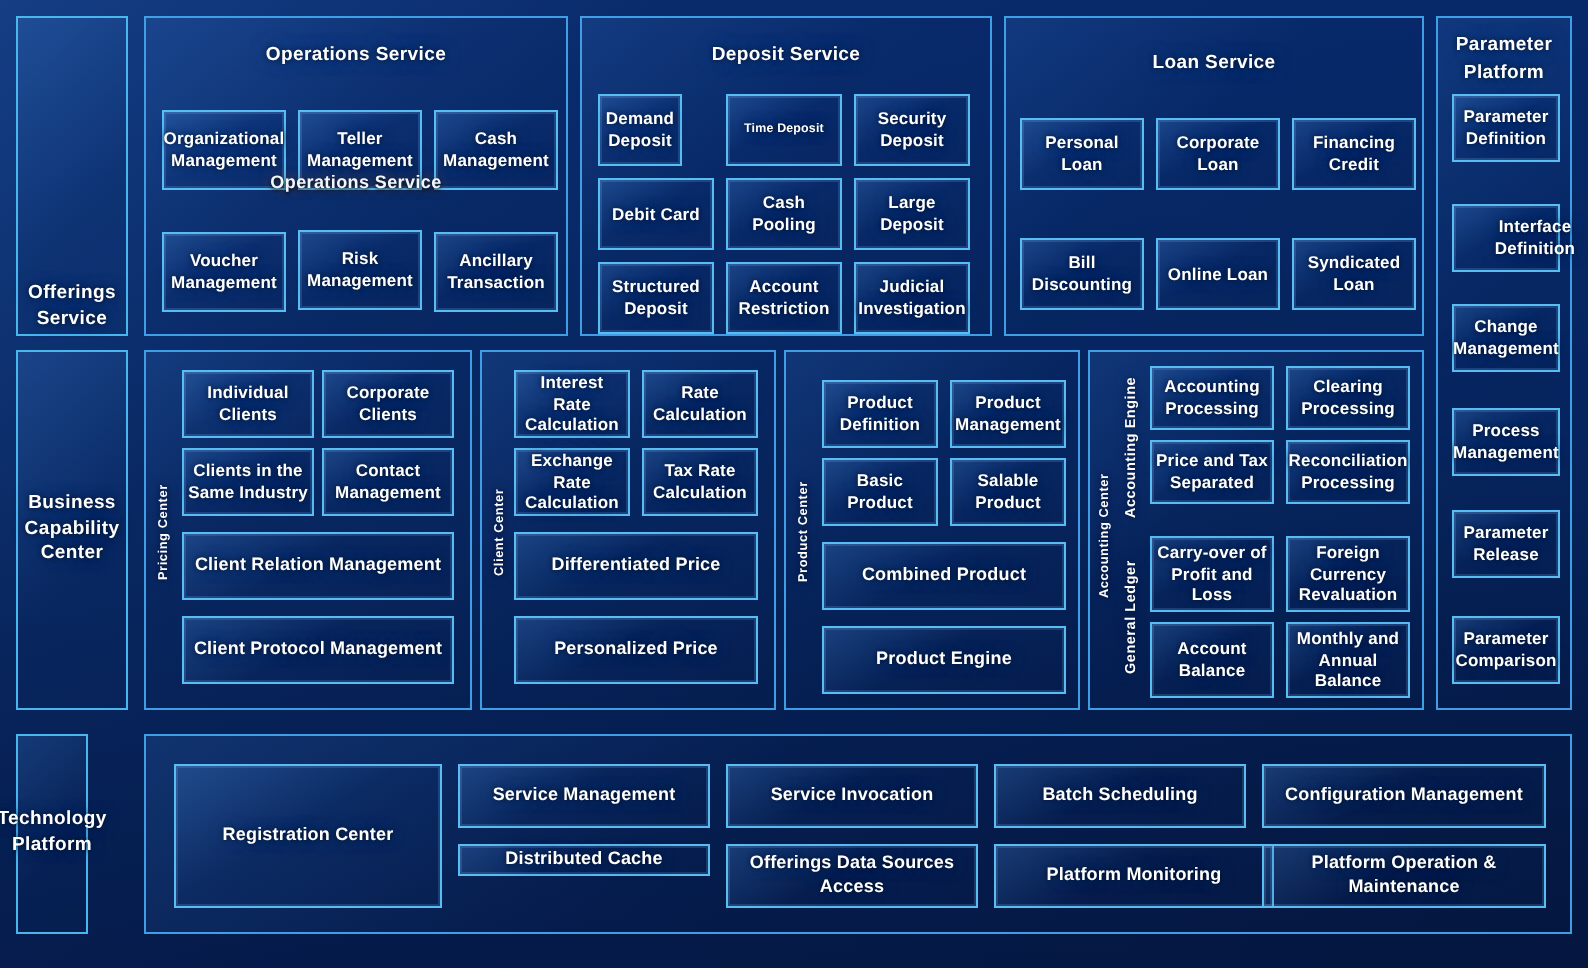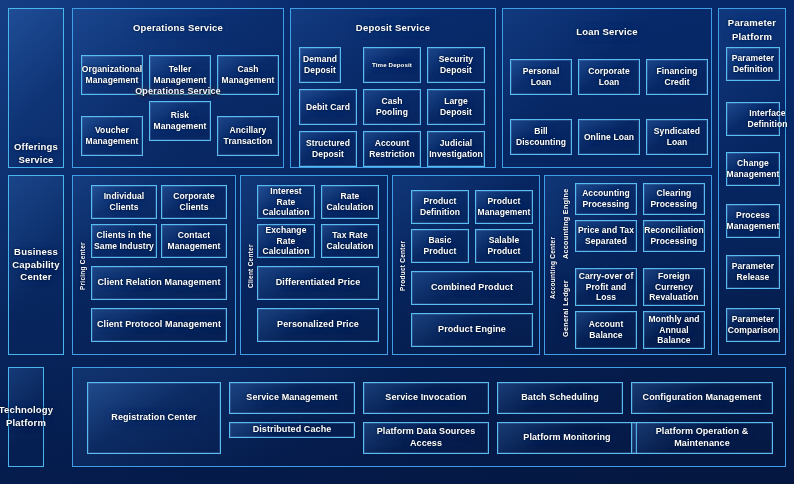--- a/index.html
+++ b/index.html
@@ -80,21 +80,21 @@
     <span>Offerings</span>
     <span>Service</span>
   </div>
 
   <div class="group" style="left:72px; top:8px; width:212px; height:160px;">
     <div class="groupTitle" style="top:13px;">Operations Service</div>
     <div class="cell" style="left:8px;  top:46px; width:62px; height:40px;">Organizational Management</div>
     <div class="cell" style="left:76px; top:46px; width:62px; height:40px;">Teller Management</div>
     <div class="cell" style="left:144px;top:46px; width:62px; height:40px;">Cash Management</div>
     <div class="cell" style="left:8px;  top:107px; width:62px; height:40px;">Voucher Management</div>
-    <div class="cell" style="left:76px; top:92px; width:62px; height:40px;">Risk Management</div>
+    <div class="cell" style="left:76px; top:106px; width:62px; height:40px;">Risk Management</div>
     <div class="cell" style="left:144px;top:107px; width:62px; height:40px;">Ancillary Transaction</div>
   </div>
   <div class="ghostTitle" style="left:72px; top:86px; width:212px;">Operations Service</div>
 
   <div class="group" style="left:290px; top:8px; width:206px; height:160px;">
     <div class="groupTitle" style="top:13px;">Deposit Service</div>
     <div class="cell" style="left:8px;  top:38px; width:42px; height:36px;">Demand Deposit</div>
     <div class="cell tiny" style="left:72px; top:38px; width:58px; height:36px;">Time Deposit</div>
     <div class="cell" style="left:136px;top:38px; width:58px; height:36px;">Security Deposit</div>
     <div class="cell" style="left:8px;  top:80px; width:58px; height:36px;">Debit Card</div>
@@ -179,20 +179,20 @@
   <div class="sideLabel" style="left:8px; top:367px; width:36px; height:100px; flex-direction:column;">
     <span>Technology</span>
     <span>Platform</span>
   </div>
 
   <div class="group" style="left:72px; top:367px; width:714px; height:100px;">
     <div class="cell wide" style="left:14px;  top:14px; width:134px; height:72px;">Registration Center</div>
     <div class="cell wide" style="left:156px; top:14px; width:126px; height:32px;">Service Management</div>
     <div class="cell wide" style="left:156px; top:54px; width:126px; height:16px;">Distributed Cache</div>
     <div class="cell wide" style="left:290px; top:14px; width:126px; height:32px;">Service Invocation</div>
-    <div class="cell wide" style="left:290px; top:54px; width:126px; height:32px;">Platform Data Sources Access</div>
+    <div class="cell wide" style="left:290px; top:54px; width:126px; height:32px;">Offerings Data Sources Access</div>
     <div class="cell wide" style="left:424px; top:14px; width:126px; height:32px;">Batch Scheduling</div>
     <div class="cell wide" style="left:424px; top:54px; width:140px; height:32px;">Platform Monitoring</div>
     <div class="cell wide" style="left:558px; top:14px; width:142px; height:32px;">Configuration Management</div>
     <div class="cell wide" style="left:558px; top:54px; width:142px; height:32px;">Platform Operation &amp; Maintenance</div>
   </div>
 
 </div>
 
 </body></html>

